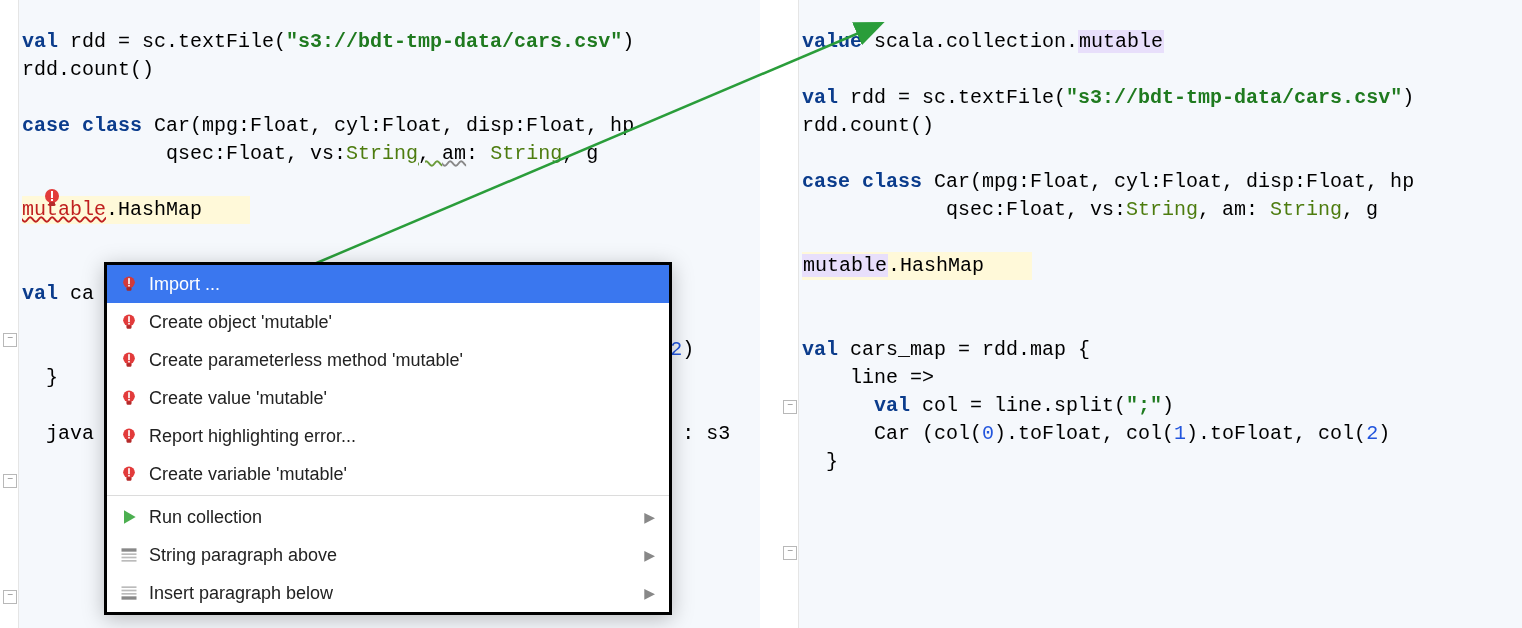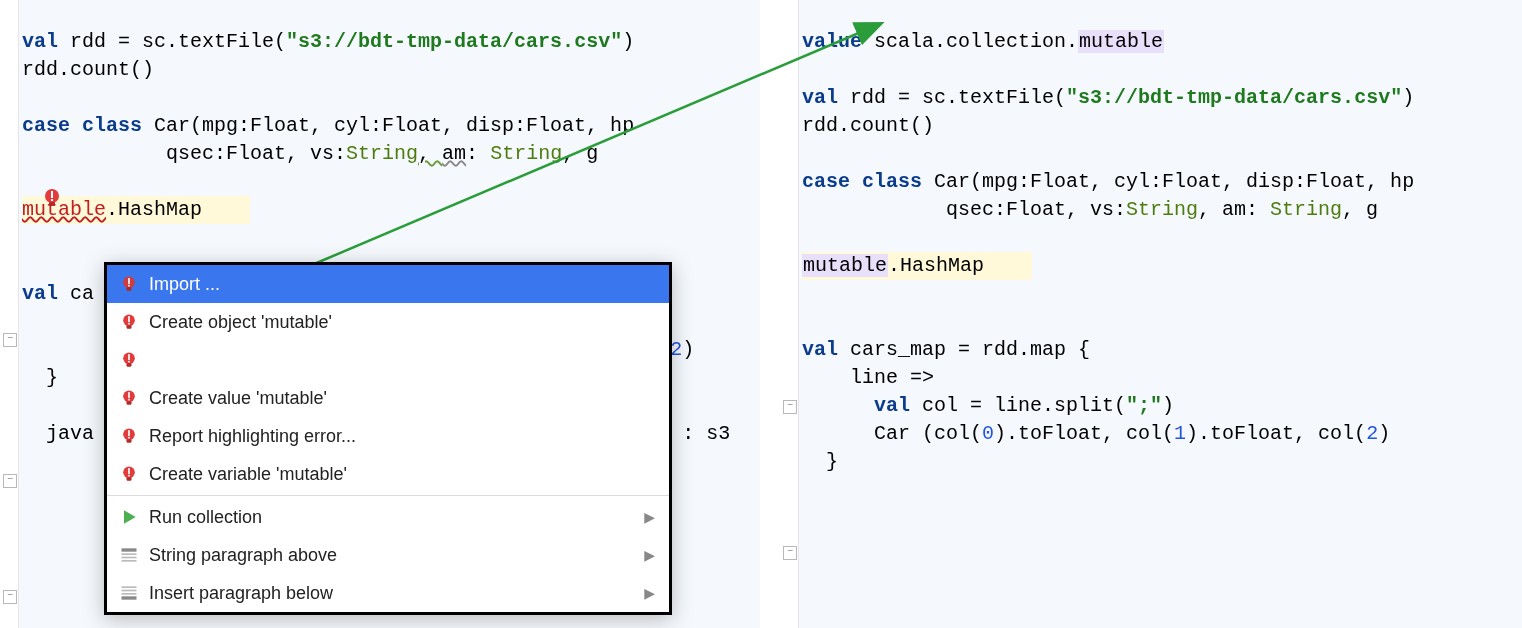--- a/index.html
+++ b/index.html
@@ -180,20 +180,21 @@
     </div>
     <div class="popup-item">
       <span class="icon">
         <svg viewBox="0 0 24 24">
             <circle cx="12" cy="10" r="7" fill="#e23b3b"></circle>
             <rect x="9" y="16" width="6" height="4" rx="1" fill="#b52a2a"></rect>
             <rect x="11" y="5" width="2" height="7" fill="#fff"></rect>
             <rect x="11" y="13" width="2" height="2" fill="#fff"></rect>
           </svg>
       </span>
+      <span>Create parameterless method 'mutable'</span>
     </div>
     <div class="popup-item">
       <span class="icon">
         <svg viewBox="0 0 24 24">
             <circle cx="12" cy="10" r="7" fill="#e23b3b"></circle>
             <rect x="9" y="16" width="6" height="4" rx="1" fill="#b52a2a"></rect>
             <rect x="11" y="5" width="2" height="7" fill="#fff"></rect>
             <rect x="11" y="13" width="2" height="2" fill="#fff"></rect>
           </svg>
       </span>

